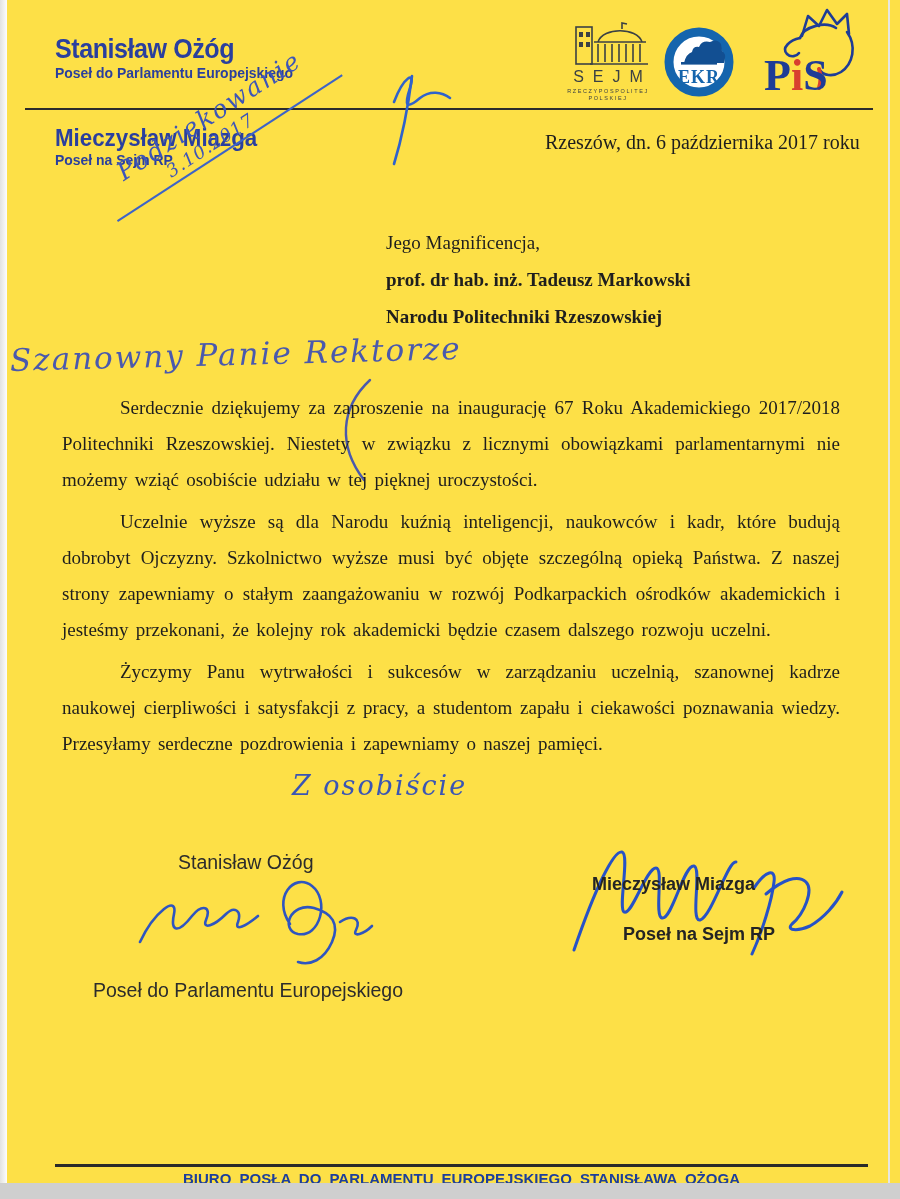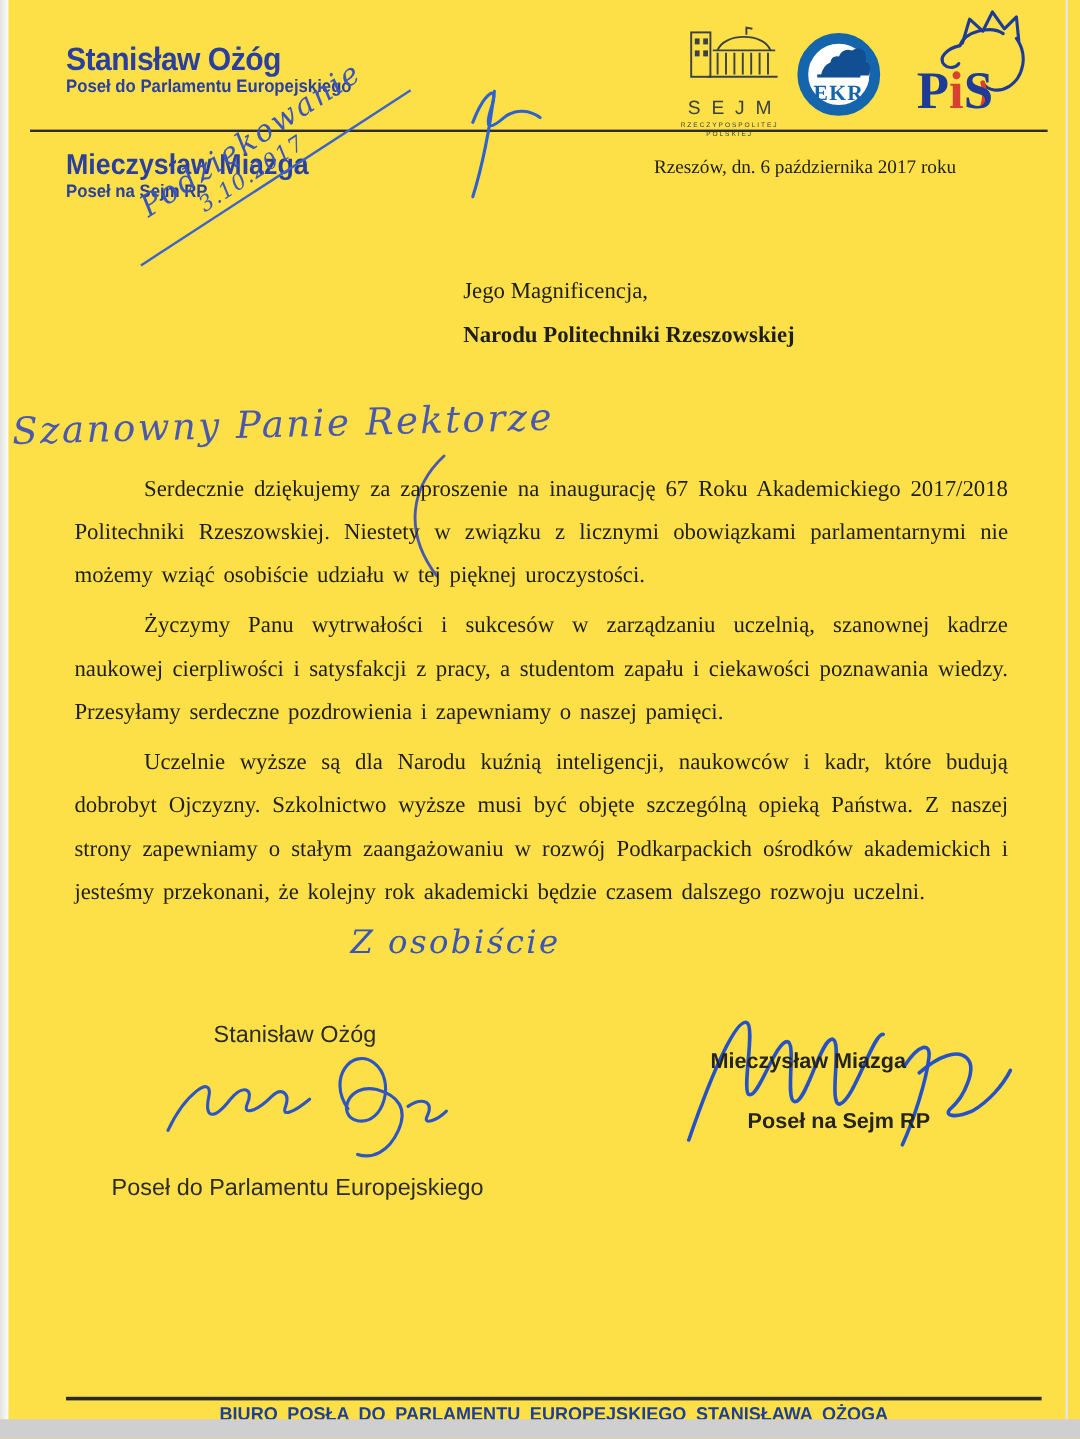--- a/index.html
+++ b/index.html
@@ -17,31 +17,31 @@
   .sender1-title{left:55px;top:64px;font-size:15px;}
   .sender2-name{left:55px;top:124px;font-size:24px;}
   .sender2-title{left:55px;top:151px;font-size:15px;}
 
   .rule-top{left:25px;top:108px;width:848px;height:2px;background:#2c2c2c;}
   .rule-bottom{left:55px;top:1164px;width:813px;height:3px;background:#2a2a28;}
 
   
   .sejm-logo{left:560px;top:20px;width:96px;height:82px;text-align:center;color:#3b4144;}
   .sejm-word{font-family:"Liberation Sans",sans-serif;font-size:16px;letter-spacing:9px;
-        margin-top:16px;padding-left:9px;text-align:center;}
+        margin-top:2px;padding-left:9px;text-align:center;}
   .sejm-caption{font-family:"Liberation Sans",sans-serif;font-size:5.5px;letter-spacing:1.6px;
         line-height:7px;margin-top:2px;}
   .ekr-logo{left:664px;top:27px;width:70px;height:70px;}
   .pis-logo{left:762px;top:6px;width:108px;height:96px;}
   .pis-text{position:absolute;left:2px;top:48px;width:104px;font-family:"Liberation Serif",serif;
         font-weight:bold;font-size:44px;line-height:44px;}
   .pis-p,.pis-s{color:#1e3c96;} .pis-i{color:#d8402f;}
 
   
-  .dateline{left:545px;top:131px;font-size:16px;}
+  .dateline{left:545px;top:131px;font-size:20px;}
   .recipient{left:358px;top:224px;font-size:19px;line-height:37px;margin-left:28px;}
   .recipient .bold{font-weight:bold;}
 
   
   .hand{font-family:"DejaVu Serif",serif;font-style:italic;color:#3d55b8;}
   .hw-note{left:118px;top:168px;width:268px;transform:rotate(-33deg);transform-origin:left bottom;
         border-bottom:2px solid #3d63c8;padding-bottom:2px;text-align:center;}
   .hw-note-l1{font-size:25px;letter-spacing:2px;}
   .hw-note-l2{font-size:18px;letter-spacing:1px;margin-left:-30px;}
   .hw-salutation{left:10px;top:336px;font-size:31px;letter-spacing:2px;transform:rotate(-1.5deg);
@@ -141,32 +141,33 @@
 
   <div class="abs dateline">Rzeszów, dn. 6 października 2017 roku</div>
 
   <div class="abs hand hw-note">
     <div class="hw-note-l1">Podziękowanie</div>
     <div class="hw-note-l2">3.10.2017</div>
   </div>
 
   <div class="abs recipient">
     <div>Jego Magnificencja,</div>
+    <div class="bold">prof. dr hab. inż. Tadeusz Markowski</div>
     <div class="bold">Narodu Politechniki Rzeszowskiej</div>
   </div>
 
   <div class="abs hand hw-salutation">Szanowny Panie Rektorze</div>
   <svg class="abs" style="left:330px;top:378px;" width="54" height="104" viewBox="0 0 54 104">
     <path d="M40,2 C10,30 8,68 34,102" stroke="#4a59ad" stroke-width="2.4" fill="none" stroke-linecap="round"></path>
   </svg>
 
   <div class="abs body-text">
     <p>Serdecznie dziękujemy za zaproszenie na inaugurację 67 Roku Akademickiego 2017/2018 Politechniki Rzeszowskiej. Niestety w związku z licznymi obowiązkami parlamentarnymi nie możemy wziąć osobiście udziału w tej pięknej uroczystości.</p>
+    <p>Uczelnie wyższe są dla Narodu kuźnią inteligencji, naukowców i kadr, które budują dobrobyt Ojczyzny. Szkolnictwo wyższe musi być objęte szczególną opieką Państwa. Z naszej strony zapewniamy o stałym zaangażowaniu w rozwój Podkarpackich ośrodków akademickich i jesteśmy przekonani, że kolejny rok akademicki będzie czasem dalszego rozwoju uczelni.</p>
     <p>Życzymy Panu wytrwałości i sukcesów w zarządzaniu uczelnią, szanownej kadrze naukowej cierpliwości i satysfakcji z pracy, a studentom zapału i ciekawości poznawania wiedzy. Przesyłamy serdeczne pozdrowienia i zapewniamy o naszej pamięci.</p>
-    <p>Uczelnie wyższe są dla Narodu kuźnią inteligencji, naukowców i kadr, które budują dobrobyt Ojczyzny. Szkolnictwo wyższe musi być objęte szczególną opieką Państwa. Z naszej strony zapewniamy o stałym zaangażowaniu w rozwój Podkarpackich ośrodków akademickich i jesteśmy przekonani, że kolejny rok akademicki będzie czasem dalszego rozwoju uczelni.</p>
   </div>
 
   <div class="abs hand hw-closing">Z osobiście</div>
 
   <div class="abs sans sig-name-left">Stanisław Ożóg</div>
   <svg class="abs" style="left:132px;top:866px;" width="244" height="104" viewBox="0 0 244 104">
     <g stroke="#2f55c0" stroke-width="2.6" fill="none" stroke-linecap="round">
       <path d="M8,76 C22,46 46,28 42,48 C38,66 46,68 60,50 C70,38 80,40 74,54 C70,64 82,60 94,48 C102,40 110,44 106,56 C102,66 114,60 126,50"></path>
       <path d="M158,58 C140,32 162,6 180,20 C198,34 188,72 166,68 C148,64 158,36 182,42 C200,47 208,58 200,76 C192,94 178,100 166,96"></path>
       <path d="M208,56 C220,48 230,52 224,64 C220,72 232,68 240,60"></path>

